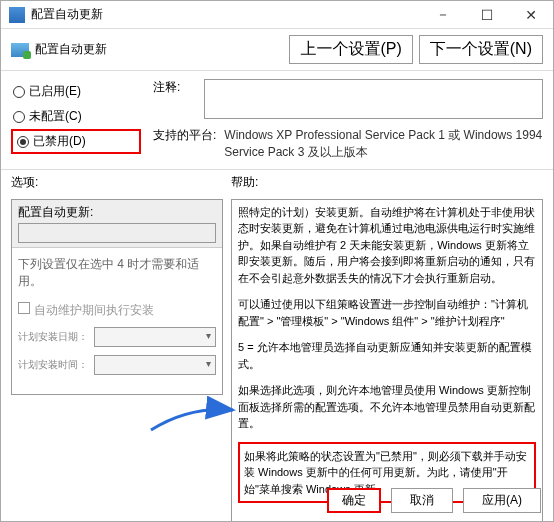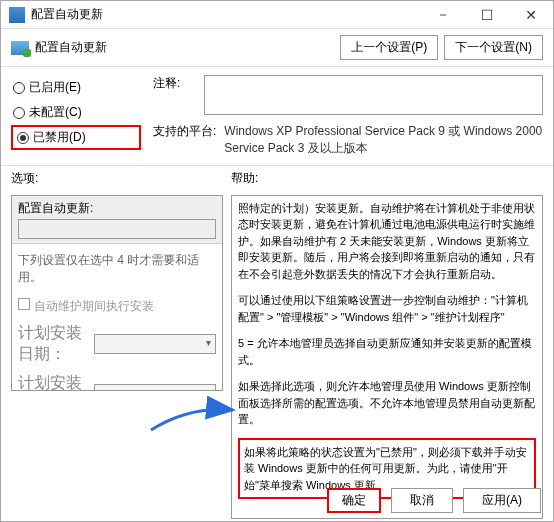--- a/index.html
+++ b/index.html
@@ -9,21 +9,21 @@
   .titlebar .icon { width: 16px; height: 16px; background: linear-gradient(#4a90d9, #2a6cb8); margin-right: 6px; }
   .titlebar .title { flex: 1; }
   .win-btns { display: flex; height: 100%; }
   .win-btn { width: 44px; height: 100%; display: flex; align-items: center; justify-content: center; font-size: 14px; color: #333; }
   
   .subtitle-row { display: flex; align-items: center; padding: 6px 10px; justify-content: space-between; border-bottom: 1px solid #ddd; }
   .subtitle-left { display: flex; align-items: center; gap: 6px; }
   .sub-icon { width: 18px; height: 14px; background: linear-gradient(#6ab8e8, #3a88c8); position: relative; }
   .sub-icon::after { content: ""; position: absolute; right: -2px; bottom: -2px; width: 8px; height: 8px; background: #4a4; border-radius: 2px; }
   .nav-btns { display: flex; gap: 6px; }
-  .nav-btn { border: 1px solid #999; background: #fff; padding: 3px 10px; font-size: 12px; }
+  .nav-btn { border: 1px solid #999; background: #fff; padding: 3px 10px; font-size: 16px; }
   
   .config-area { display: flex; padding: 8px 10px; gap: 12px; border-bottom: 1px solid #ddd; }
   .radios { width: 130px; }
   .radio-row { display: flex; align-items: center; gap: 4px; padding: 4px 2px; }
   .radio-input { width: 12px; height: 12px; border: 1px solid #333; border-radius: 50%; display: inline-flex; align-items: center; justify-content: center; }
   .radio-input.sel::after { content: ""; width: 6px; height: 6px; background: #333; border-radius: 50%; }
   .highlight-red { border: 2px solid #e00; padding: 2px; }
   
   .right-col { flex: 1; }
   .comment-row { display: flex; align-items: flex-start; gap: 24px; margin-bottom: 8px; }
@@ -38,21 +38,21 @@
   .main-area { display: flex; padding: 4px 10px 0 10px; gap: 8px; }
   .left-panel { width: 212px; border: 1px solid #999; background: #fff; height: 196px; overflow: hidden; }
   .right-panel { flex: 1; border: 1px solid #999; background: #fff; height: 324px; overflow-y: auto; padding: 4px 6px; position: relative; }
   
   .lp-label-row { background: #eee; padding: 4px 6px; border-bottom: 1px solid #ccc; }
   .lp-field { width: 100%; border: 1px solid #999; height: 20px; margin-top: 2px; }
   .lp-text { padding: 8px 6px; font-size: 12px; color: #666; }
   .lp-check-row { display: flex; gap: 4px; padding: 4px 6px; color: #999; font-size: 11px;}
   .lp-check { width: 12px; height: 12px; border: 1px solid #999; }
   .lp-sched-row { display: flex; align-items: center; gap: 6px; padding: 4px 6px; }
-  .lp-sched-label { font-size: 16px; color: #888; width: 70px; }
+  .lp-sched-label { font-size: 10px; color: #888; width: 70px; }
   .lp-select { flex: 1; border: 1px solid #999; height: 20px; background: #f4f4f4; position: relative; }
   .lp-select::after { content: "▾"; position: absolute; right: 4px; top: 2px; color: #666; font-size: 10px; }
   
   .rp-para { margin-bottom: 10px; line-height: 1.5; font-size: 11px; word-break: break-all; }
   .rp-highlight { border: 2px solid #e00; padding: 4px; margin-bottom: 10px; }
   .rp-highlight p { line-height: 1.5; font-size: 11px; }
   
   .arrow { position: absolute; left: 148px; top: 395px; z-index: 5; }
   
   .footer { position: absolute; bottom: 8px; right: 12px; display: flex; gap: 10px; align-items: center; }
@@ -100,21 +100,21 @@
       </div>
     </div>
   </div>
   <div class="right-col">
     <div class="comment-row">
       <span>注释:</span>
       <div class="comment-input" value=""></div>
     </div>
     <div class="platform-row">
       <span>支持的平台:</span>
-      <div class="platform-text">Windows XP Professional Service Pack 9 或 Windows 2000 Service Pack 3 及以上版本</div>
+      <div class="platform-text">Windows XP Professional Service Pack 1 或 Windows 1994 Service Pack 3 及以上版本</div>
     </div>
   </div>
 </div>
 
 <div class="columns-header">
   <div class="col-header-left">选项:</div>
   <div class="col-header-right">帮助:</div>
 </div>
 
 <div class="main-area">

